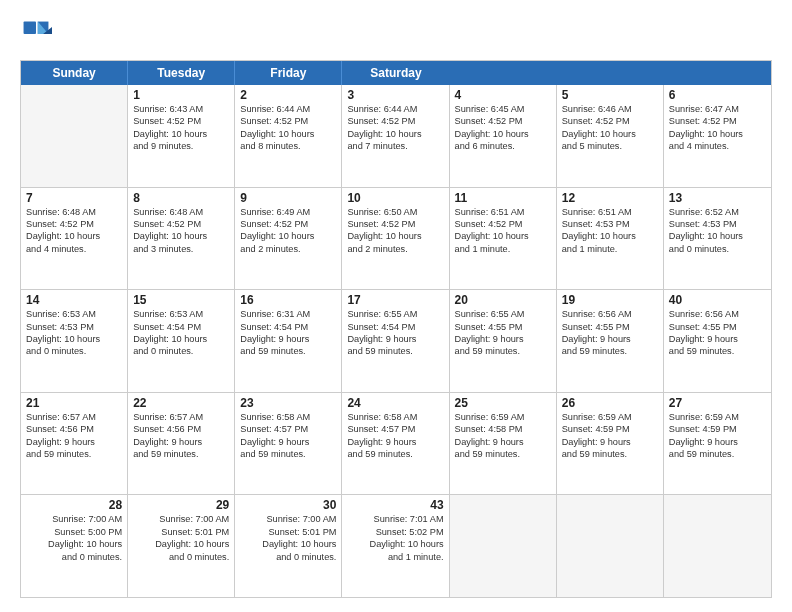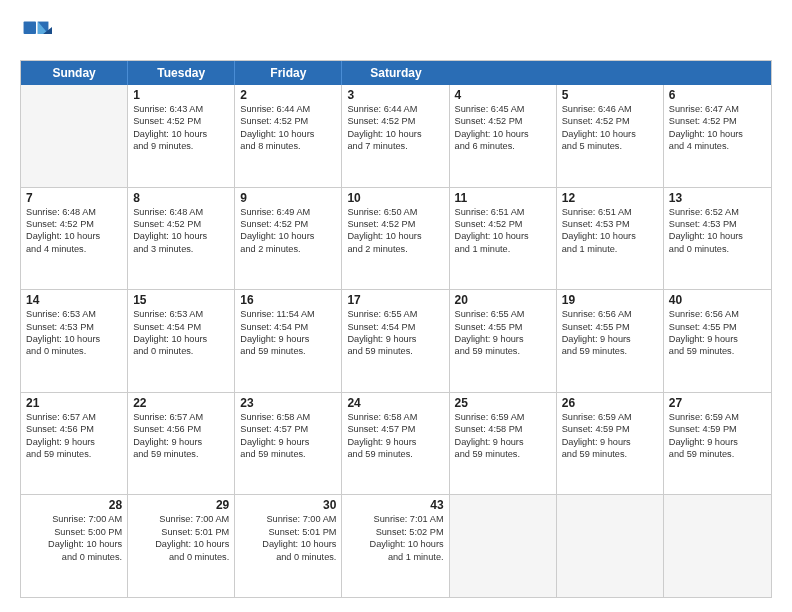--- a/index.html
+++ b/index.html
@@ -253,21 +253,21 @@
           </div>
           <div class="cal-cell">
             <span class="day-num">15</span>
             <span class="cell-line">Sunrise: 6:53 AM</span>
             <span class="cell-line">Sunset: 4:54 PM</span>
             <span class="cell-line">Daylight: 10 hours</span>
             <span class="cell-line">and 0 minutes.</span>
           </div>
           <div class="cal-cell">
             <span class="day-num">16</span>
-            <span class="cell-line">Sunrise: 11:54 AM</span>
+            <span class="cell-line">Sunrise: 6:31 AM</span>
             <span class="cell-line">Sunset: 4:54 PM</span>
             <span class="cell-line">Daylight: 9 hours</span>
             <span class="cell-line">and 59 minutes.</span>
           </div>
           <div class="cal-cell">
             <span class="day-num">17</span>
             <span class="cell-line">Sunrise: 6:55 AM</span>
             <span class="cell-line">Sunset: 4:54 PM</span>
             <span class="cell-line">Daylight: 9 hours</span>
             <span class="cell-line">and 59 minutes.</span>

